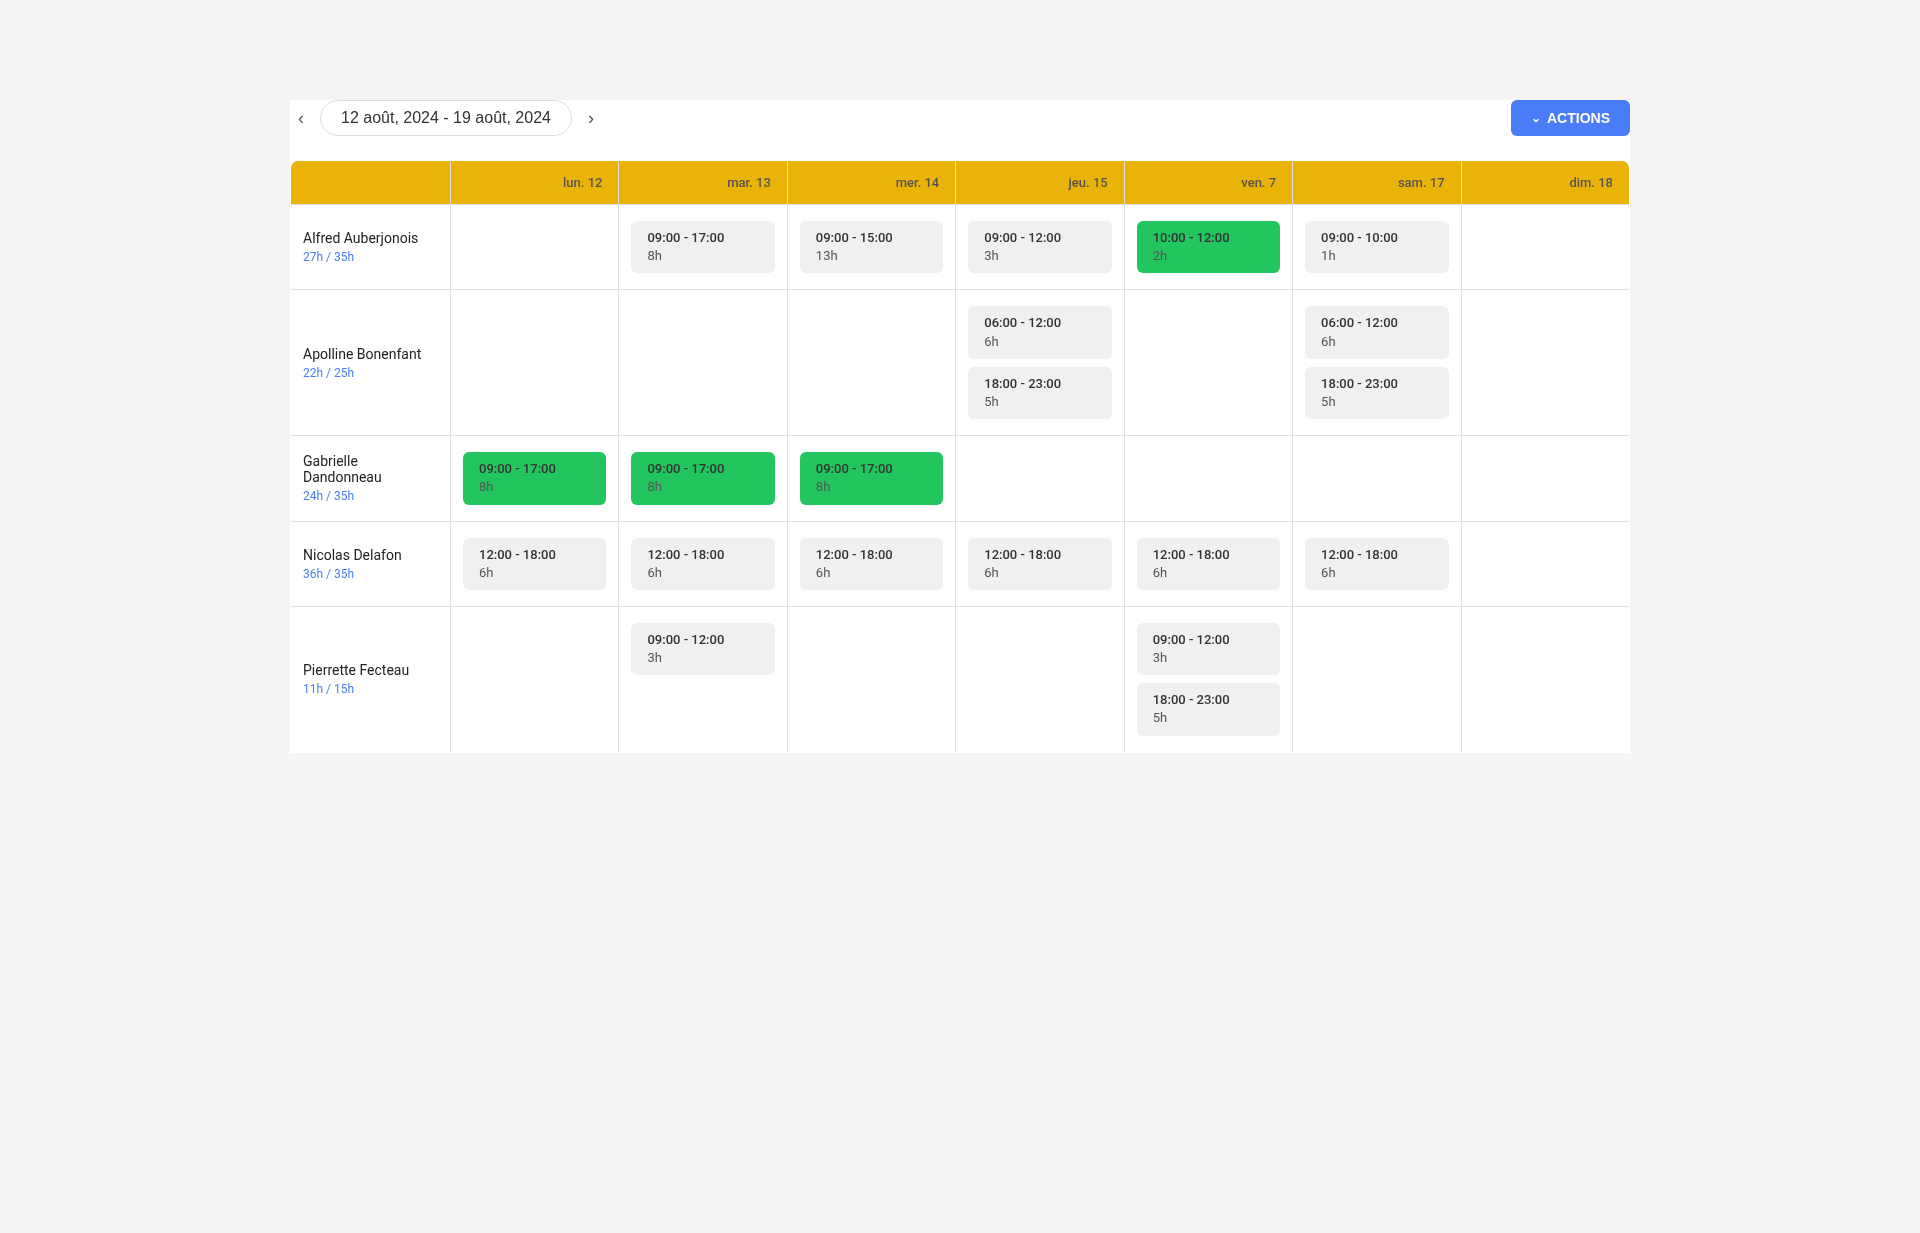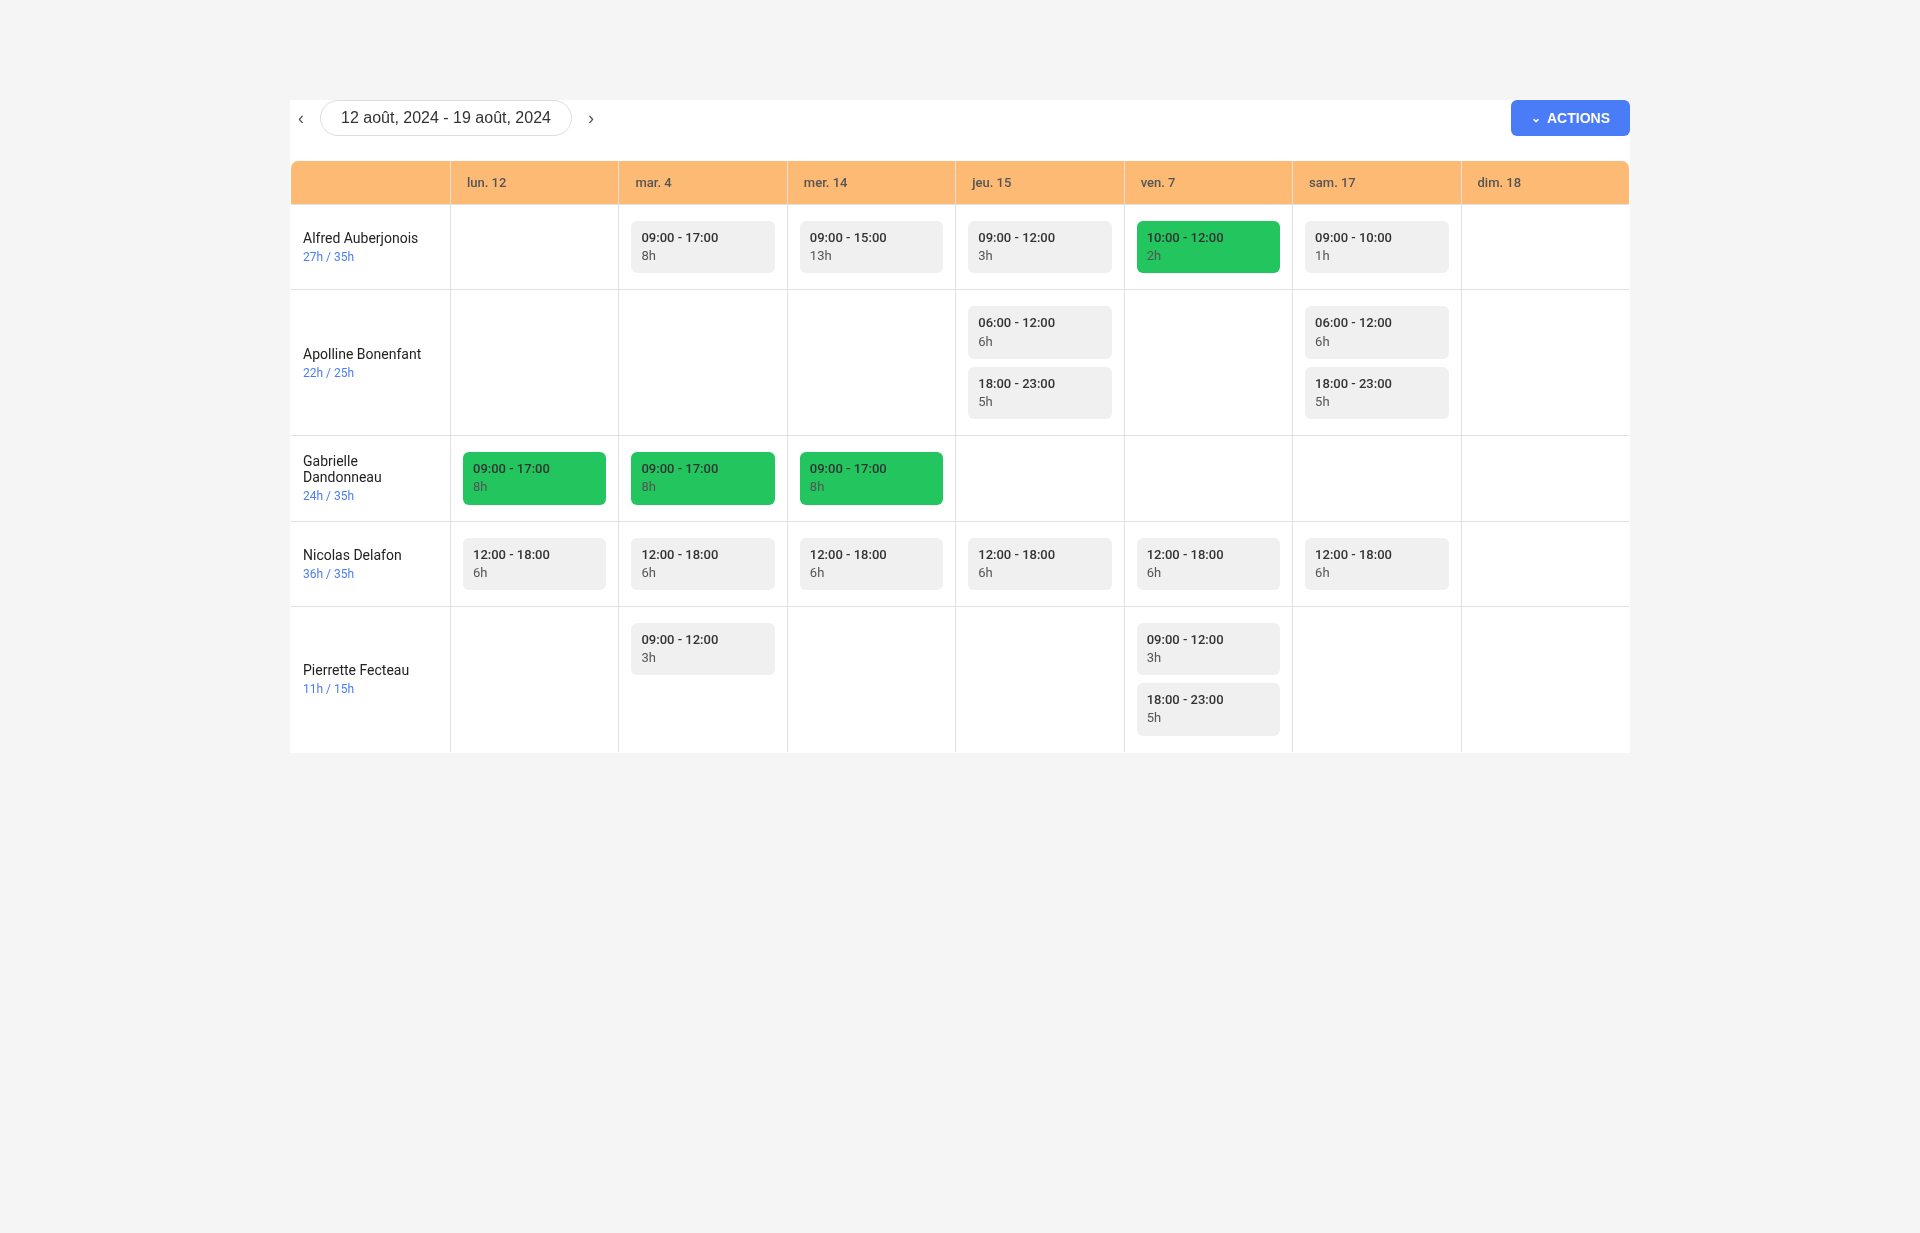--- a/index.html
+++ b/index.html
@@ -68,25 +68,25 @@
       border: 1px solid #e0e0e0;
       border-radius: 8px;
       overflow: hidden;
     }
     .schedule-table th, .schedule-table td {
       border: 1px solid #e0e0e0;
       padding: 12px;
       vertical-align: top;
     }
     .schedule-table thead th {
-      background: #fdba74;
+      background: #eab308;
       font-size: 13px;
       font-weight: 500;
       color: #555;
-      text-align: left;
+      text-align: right;
       padding: 14px 16px;
     }
     .schedule-table thead th:first-child {
       width: 160px;
     }
     .schedule-table tbody td:first-child {
       width: 160px;
       vertical-align: middle;
     }
     .schedule-table tbody td {
@@ -98,21 +98,21 @@
       font-weight: 400;
       color: #222;
     }
     .employee-hours {
       font-size: 12px;
       color: #4a7cf7;
       margin-top: 4px;
     }
     .shift-block {
       border-radius: 6px;
-      padding: 8px 10px;
+      padding: 8px 16px;
       margin-bottom: 8px;
       font-size: 13px;
       line-height: 1.4;
     }
     .shift-block:last-child {
       margin-bottom: 0;
     }
     .shift-block .time {
       font-weight: 500;
       color: #333;
@@ -144,21 +144,21 @@
       <span class="chevron">⌄</span>
       <span>ACTIONS</span>
     </button>
   </div>
 
   <table class="schedule-table">
     <thead>
       <tr>
         <th></th>
         <th>lun. 12</th>
-        <th>mar. 4</th>
+        <th>mar. 13</th>
         <th>mer. 14</th>
         <th>jeu. 15</th>
         <th>ven. 7</th>
         <th>sam. 17</th>
         <th>dim. 18</th>
       </tr>
     </thead>
     <tbody id="table-body">
     <tr>
           <td>

